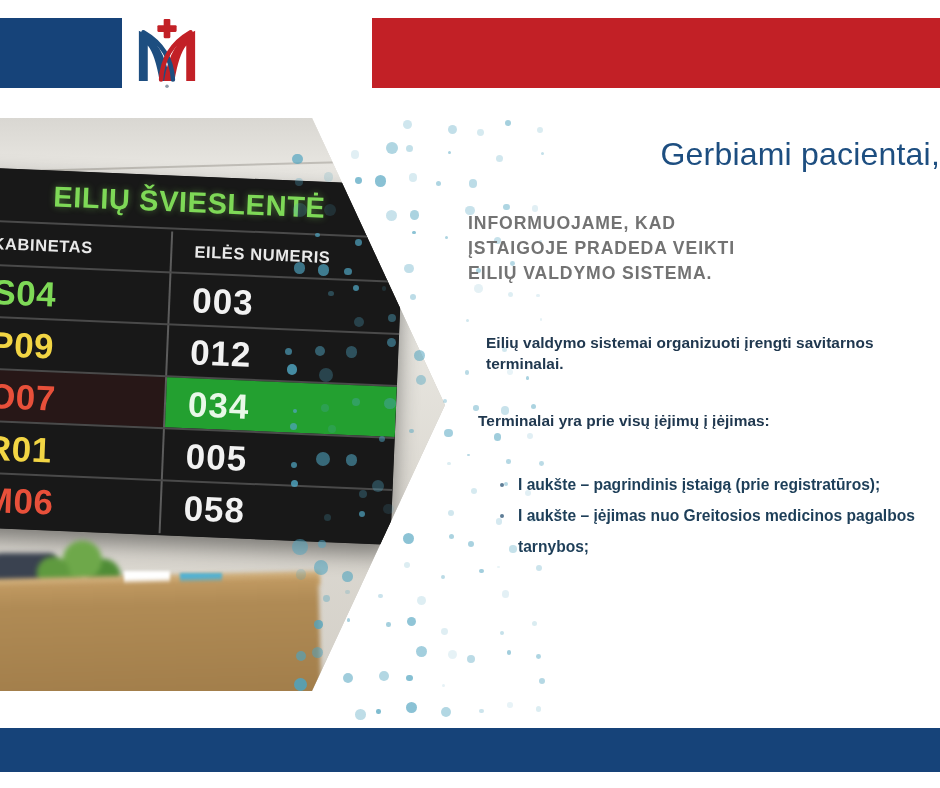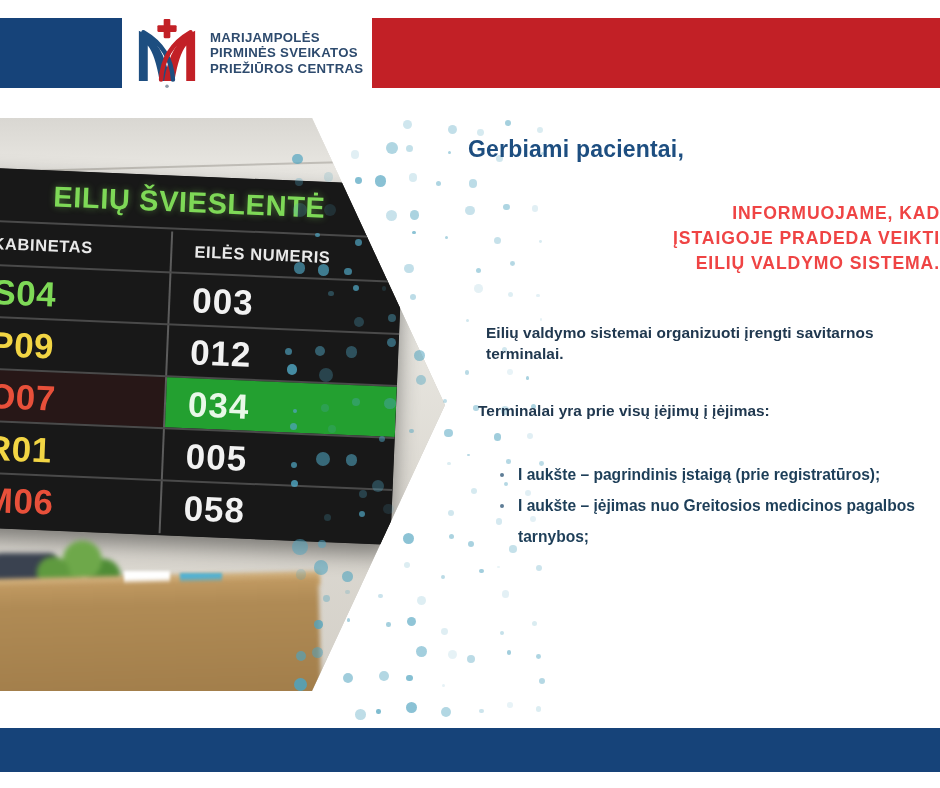--- a/index.html
+++ b/index.html
@@ -156,25 +156,25 @@
     position:absolute; left:280px; top:112px; width:270px; height:612px;
     pointer-events:none;
   }
   .dot { position:absolute; border-radius:50%; background:#4fa3bf; }
 
   
   .content {
     position:absolute; left:468px; top:122px; width:472px; height:586px;
   }
   .headline {
-    text-align:left; color:#1d4e80; font-weight:bold;
-    font-size:23px; letter-spacing:.2px; margin-top:14px;
+    text-align:right; color:#1d4e80; font-weight:normal;
+    font-size:32px; letter-spacing:.2px; margin-top:14px;
   }
   .subtitle {
-    text-align:right; color:#ef4444; font-weight:bold;
+    text-align:left; color:#737373; font-weight:bold;
     font-size:17.6px; line-height:25px; letter-spacing:.9px;
     margin-top:38px;
   }
   .subtitle div { display:block; }
   .para {
     text-align:left; color:#20384f; font-weight:bold;
     font-size:15.4px; line-height:21px; letter-spacing:.05px;
   }
   .para-1 { margin-top:46px; padding:0 18px; }
   .para-2 { margin-top:36px; padding:0 10px; }
@@ -213,25 +213,20 @@
           <path d="M88 88 L88 20 Q54 34 46 88 L60 88 Q66 52 76 40 L76 88 Z" fill="#c22026"></path>
 
           <path d="M18 22 Q56 44 58 86" stroke="#1d4e80" stroke-width="6" fill="none" stroke-linecap="round"></path>
 
           <path d="M82 22 Q44 44 42 86" stroke="#c22026" stroke-width="6" fill="none" stroke-linecap="round"></path>
 
           <rect x="45.5" y="4" width="9" height="26" rx="1.5" fill="#c22026"></rect>
           <rect x="37" y="12.5" width="26" height="9" rx="1.5" fill="#c22026"></rect>
           <circle cx="50" cy="95" r="2.4" fill="#8d9aa8"></circle>
         </svg>
-      </span>
-      <span class="logo-text">
-        <div>MARIJAMPOLĖS</div>
-        <div>PIRMINĖS SVEIKATOS</div>
-        <div>PRIEŽIŪROS CENTRAS</div>
       </span>
     </div>
   </div>
 
   <div class="photo">
     <div class="wall"></div>
     <div class="wall-top"></div>
     <div class="wall-seam"></div>
 
     <div class="board">

